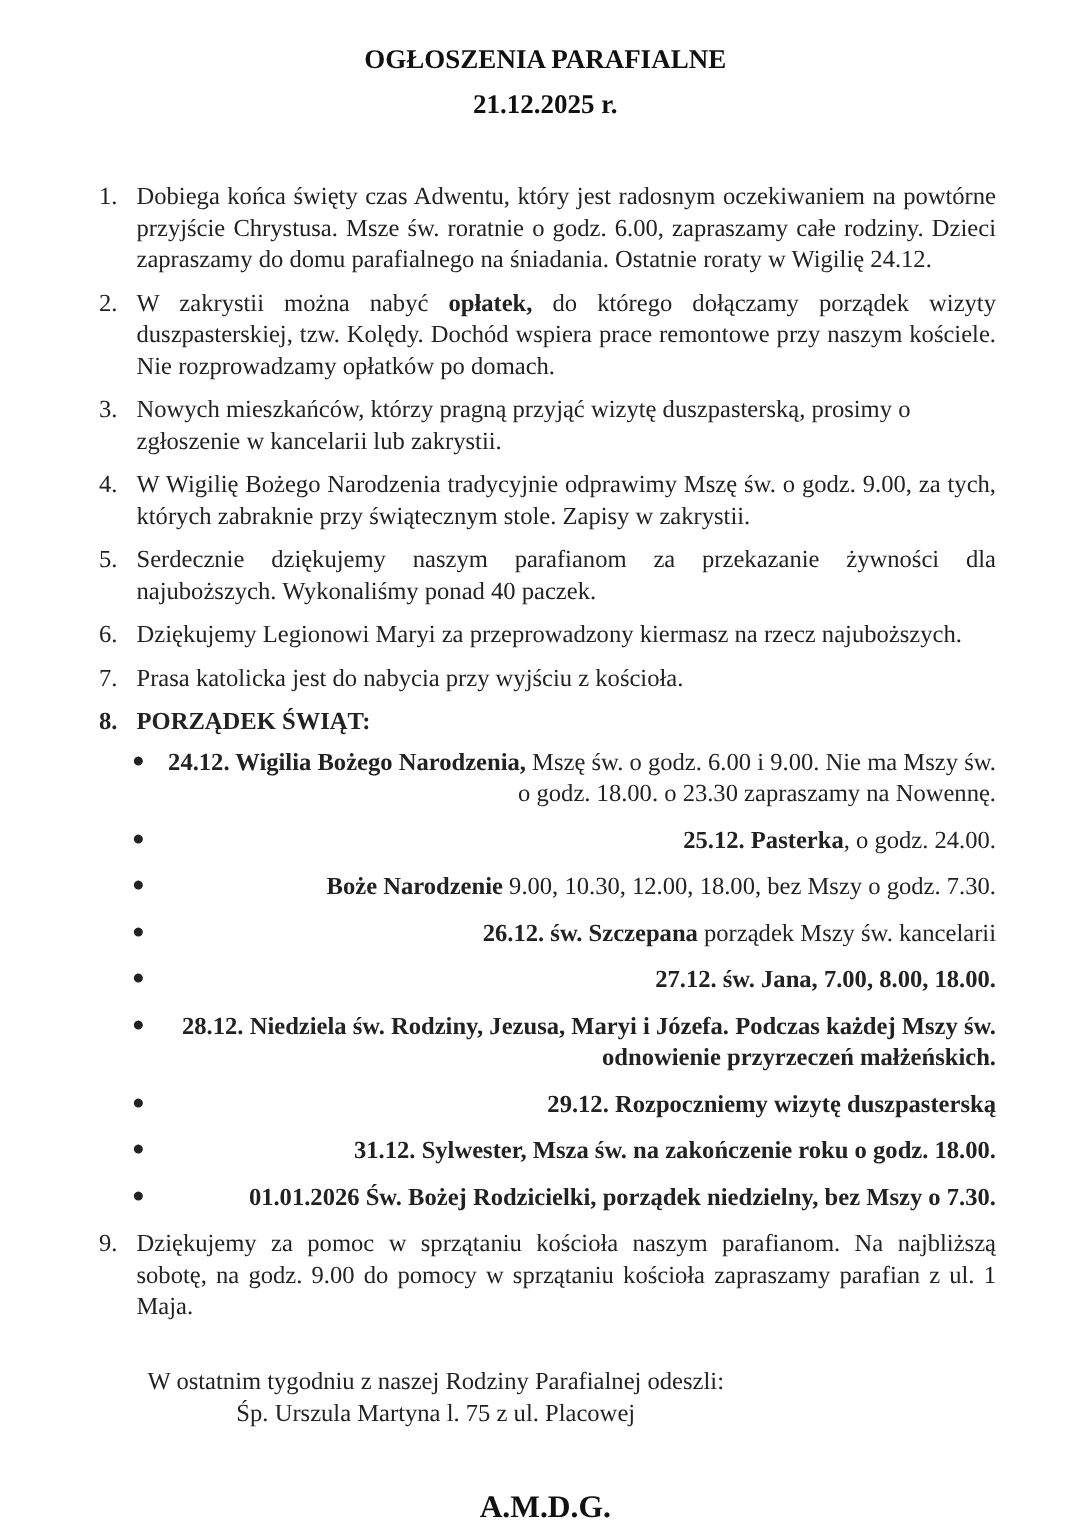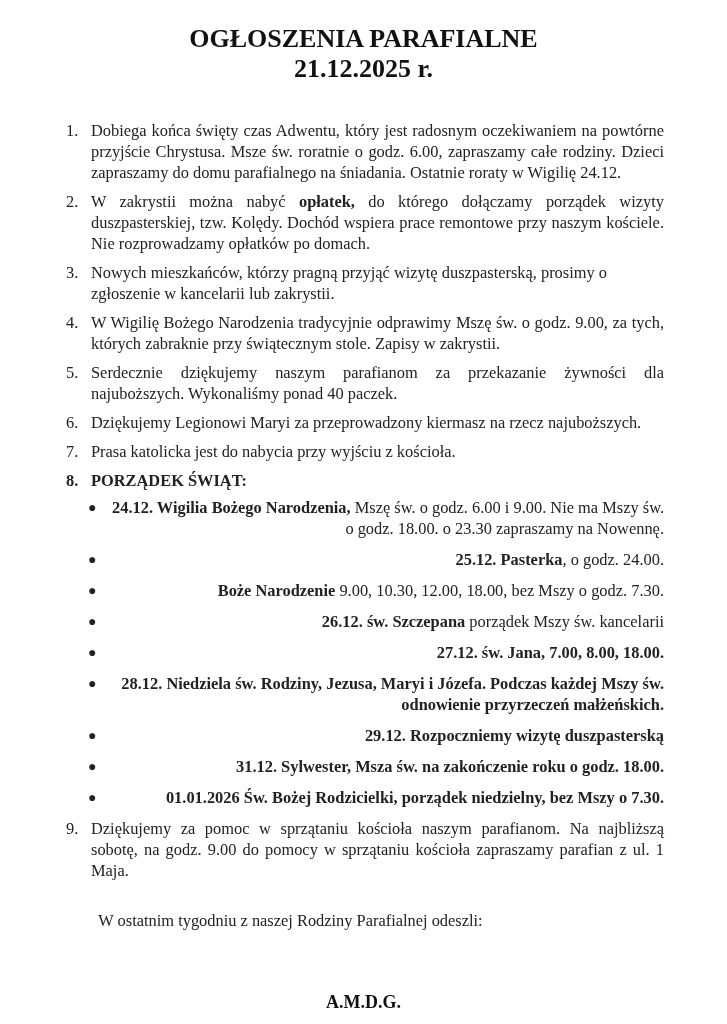--- a/index.html
+++ b/index.html
@@ -4,21 +4,21 @@
   <style>
     html, body { margin: 0; padding: 0; background: #ffffff; }
     body {
       width: 727px; height: 1024px; overflow: hidden;
       font-family: "Liberation Serif", serif;
       color: #1a1a1a;
       position: relative;
     }
     .header {
       position: absolute; top: 24px; left: 0; width: 727px;
-      text-align: center; font-weight: bold; font-size: 26px; line-height: 30px;
+      text-align: center; font-weight: bold; font-size: 18px; line-height: 30px;
       color: #111;
     }
     .main {
       position: absolute; top: 120px; left: 66px; width: 598px;
       font-size: 16.4px; line-height: 21px; color: #222;
     }
     .num-item { display: flex; margin-bottom: 8px; }
     .num-item .n { width: 25px; flex: 0 0 25px; }
     .num-item .t { flex: 1; text-align: justify; }
     .num-item .t.left { text-align: left; }
@@ -27,21 +27,21 @@
     .bullets li { display: flex; margin-bottom: 10px; }
     .bullets .dot { width: 19px; flex: 0 0 19px; font-size: 14px; line-height: 21px; }
     .bullets .bt { flex: 1; text-align: right; }
     .b { font-weight: bold; }
     .footer {
       position: absolute; top: 910px; left: 0; width: 581px;
       text-align: center; font-size: 16.4px; line-height: 21px; color: #222;
     }
     .amdg {
       position: absolute; top: 992px; left: 0; width: 727px;
-      text-align: center; font-weight: bold; font-size: 18px; color: #111;
+      text-align: center; font-weight: bold; font-size: 21px; color: #111;
     }
   </style>
 </head>
 <body>
 
 <div class="header">
   <div>OGŁOSZENIA PARAFIALNE</div>
   <div>21.12.2025 r.</div>
 </div>
 
@@ -117,15 +117,16 @@
       </li>
   </ul>
   <div class="num-item">
     <span class="n">9.</span>
     <span class="t">Dziękujemy za pomoc w sprzątaniu kościoła naszym parafianom. Na najbliższą sobotę, na godz. 9.00 do pomocy w sprzątaniu kościoła zapraszamy parafian z ul. 1 Maja.</span>
   </div>
 </div>
 
 <div class="footer">
   <div>W ostatnim tygodniu z naszej Rodziny Parafialnej odeszli:</div>
+  <div>Śp. Urszula Martyna l. 75 z ul. Placowej</div>
 </div>
 
 <div class="amdg">A.M.D.G.</div>
 
 </body></html>

